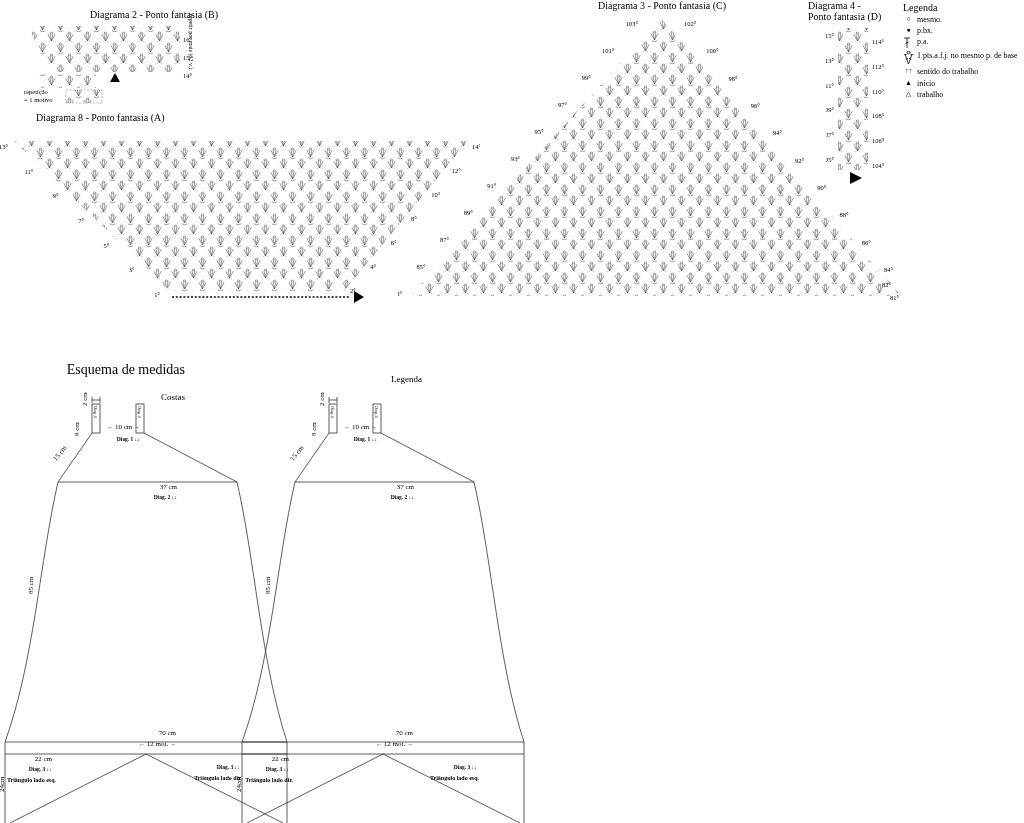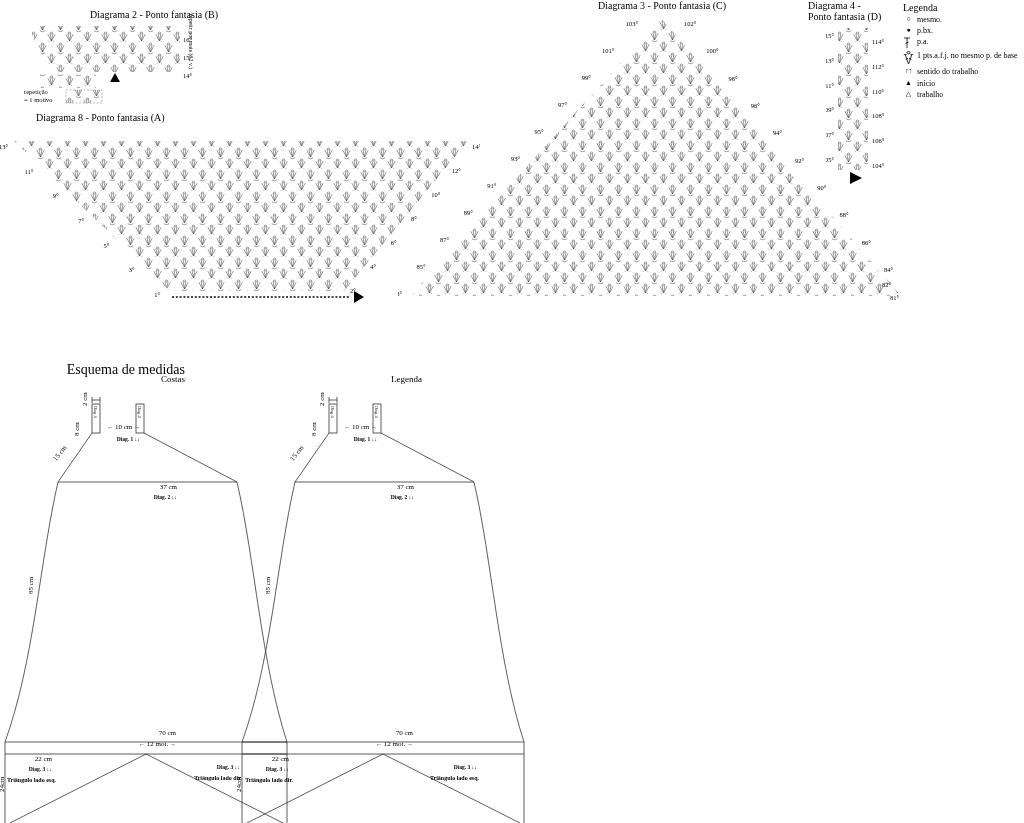--- a/index.html
+++ b/index.html
@@ -163,21 +163,21 @@
       <span class="leg-sym">▲</span>
       <span>início</span>
     </div>
     <div class="leg-item">
       <span class="leg-sym">△</span>
       <span>trabalho</span>
     </div>
   </div>
 
   <div class="abs c" style="left:55px;top:362px;width:130px;font-size:14px">Esquema de medidas</div>
-  <div class="abs c" style="left:55px;top:374px;width:130px;font-size:9px">Costas</div>
+  <div class="abs c" style="left:55px;top:392px;width:130px;font-size:9px">Costas</div>
   <div class="abs c" style="left:292px;top:374px;width:130px;font-size:9px">Legenda</div>
 
   <div class="abs" style="left:0;top:380px;width:300px;height:443px">
     <svg width="300" height="443" viewBox="0 0 300 443">
       <g stroke="#333" stroke-width="0.8" fill="none">
         <rect x="92" y="24" width="8" height="29"></rect>
         <rect x="136" y="24" width="8" height="29"></rect>
         <path d="M92,17 V23 M100,17 V23 M92,20 H100"></path>
         <path d="M92,53 L58,102 M144,53 L237,102 M58,102 H237"></path>
         <path d="M58,102 C40,180 34,282 5,362 M237,102 C255,180 261,282 287,362"></path>

